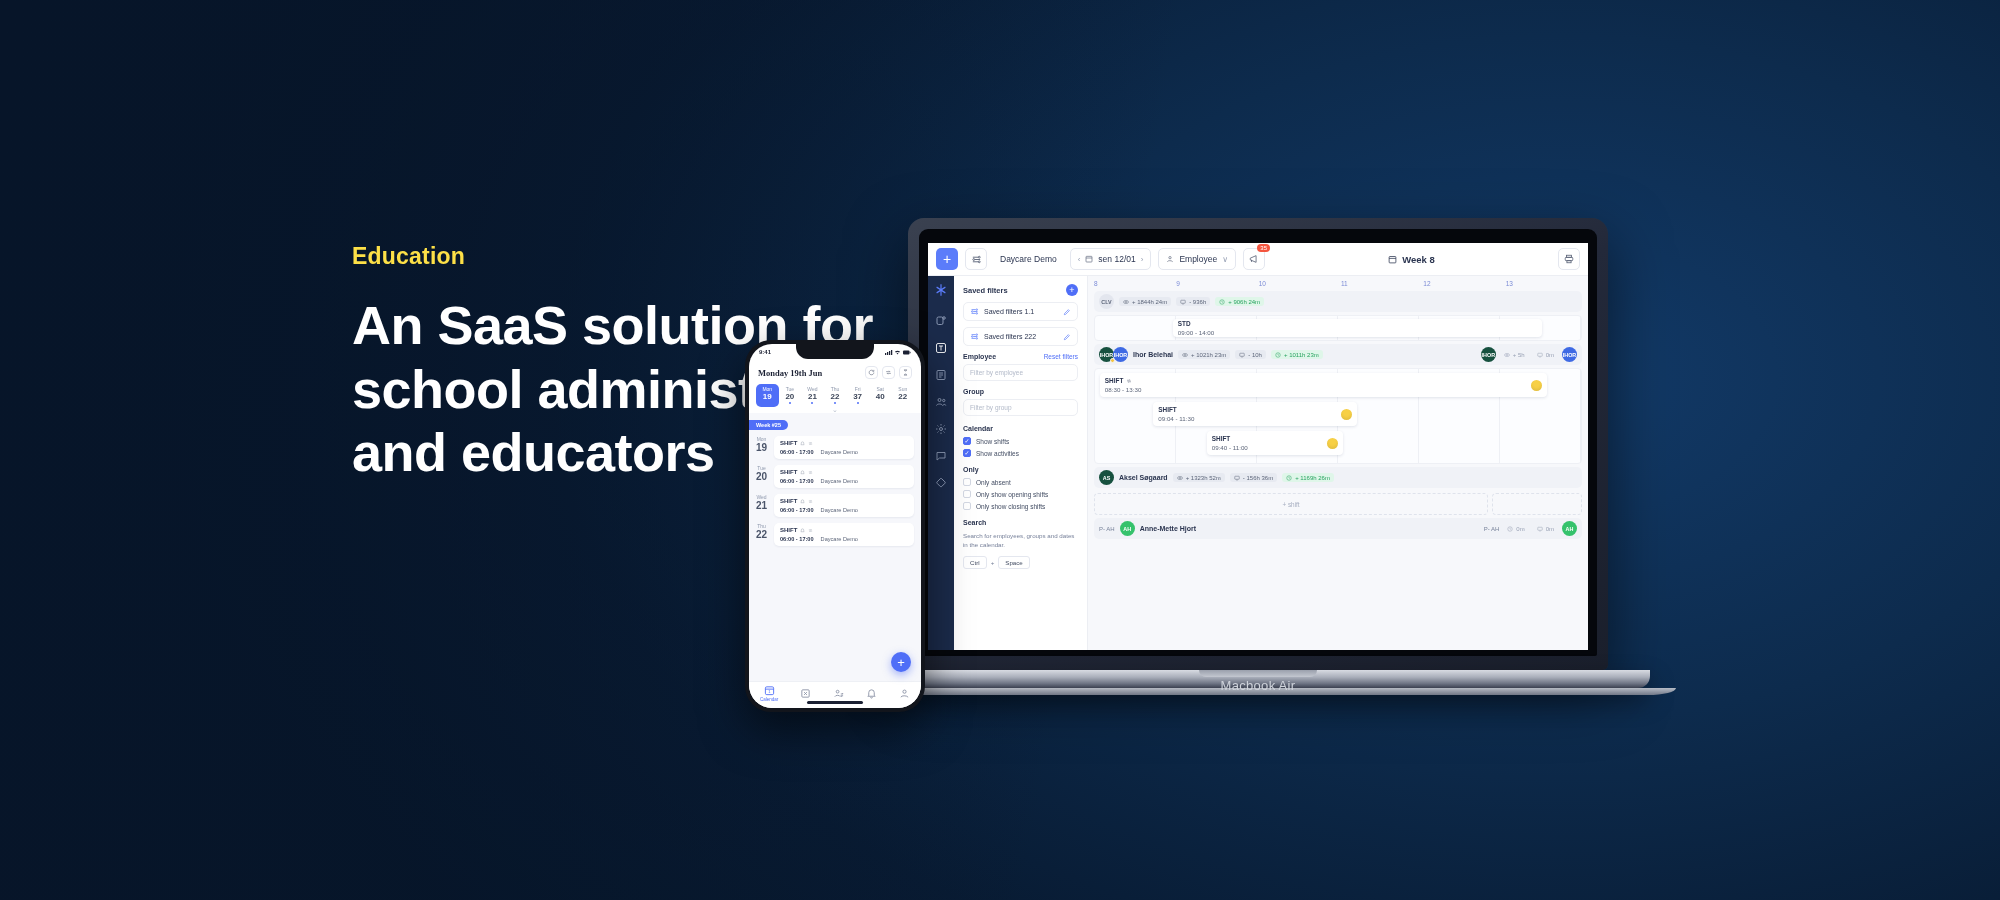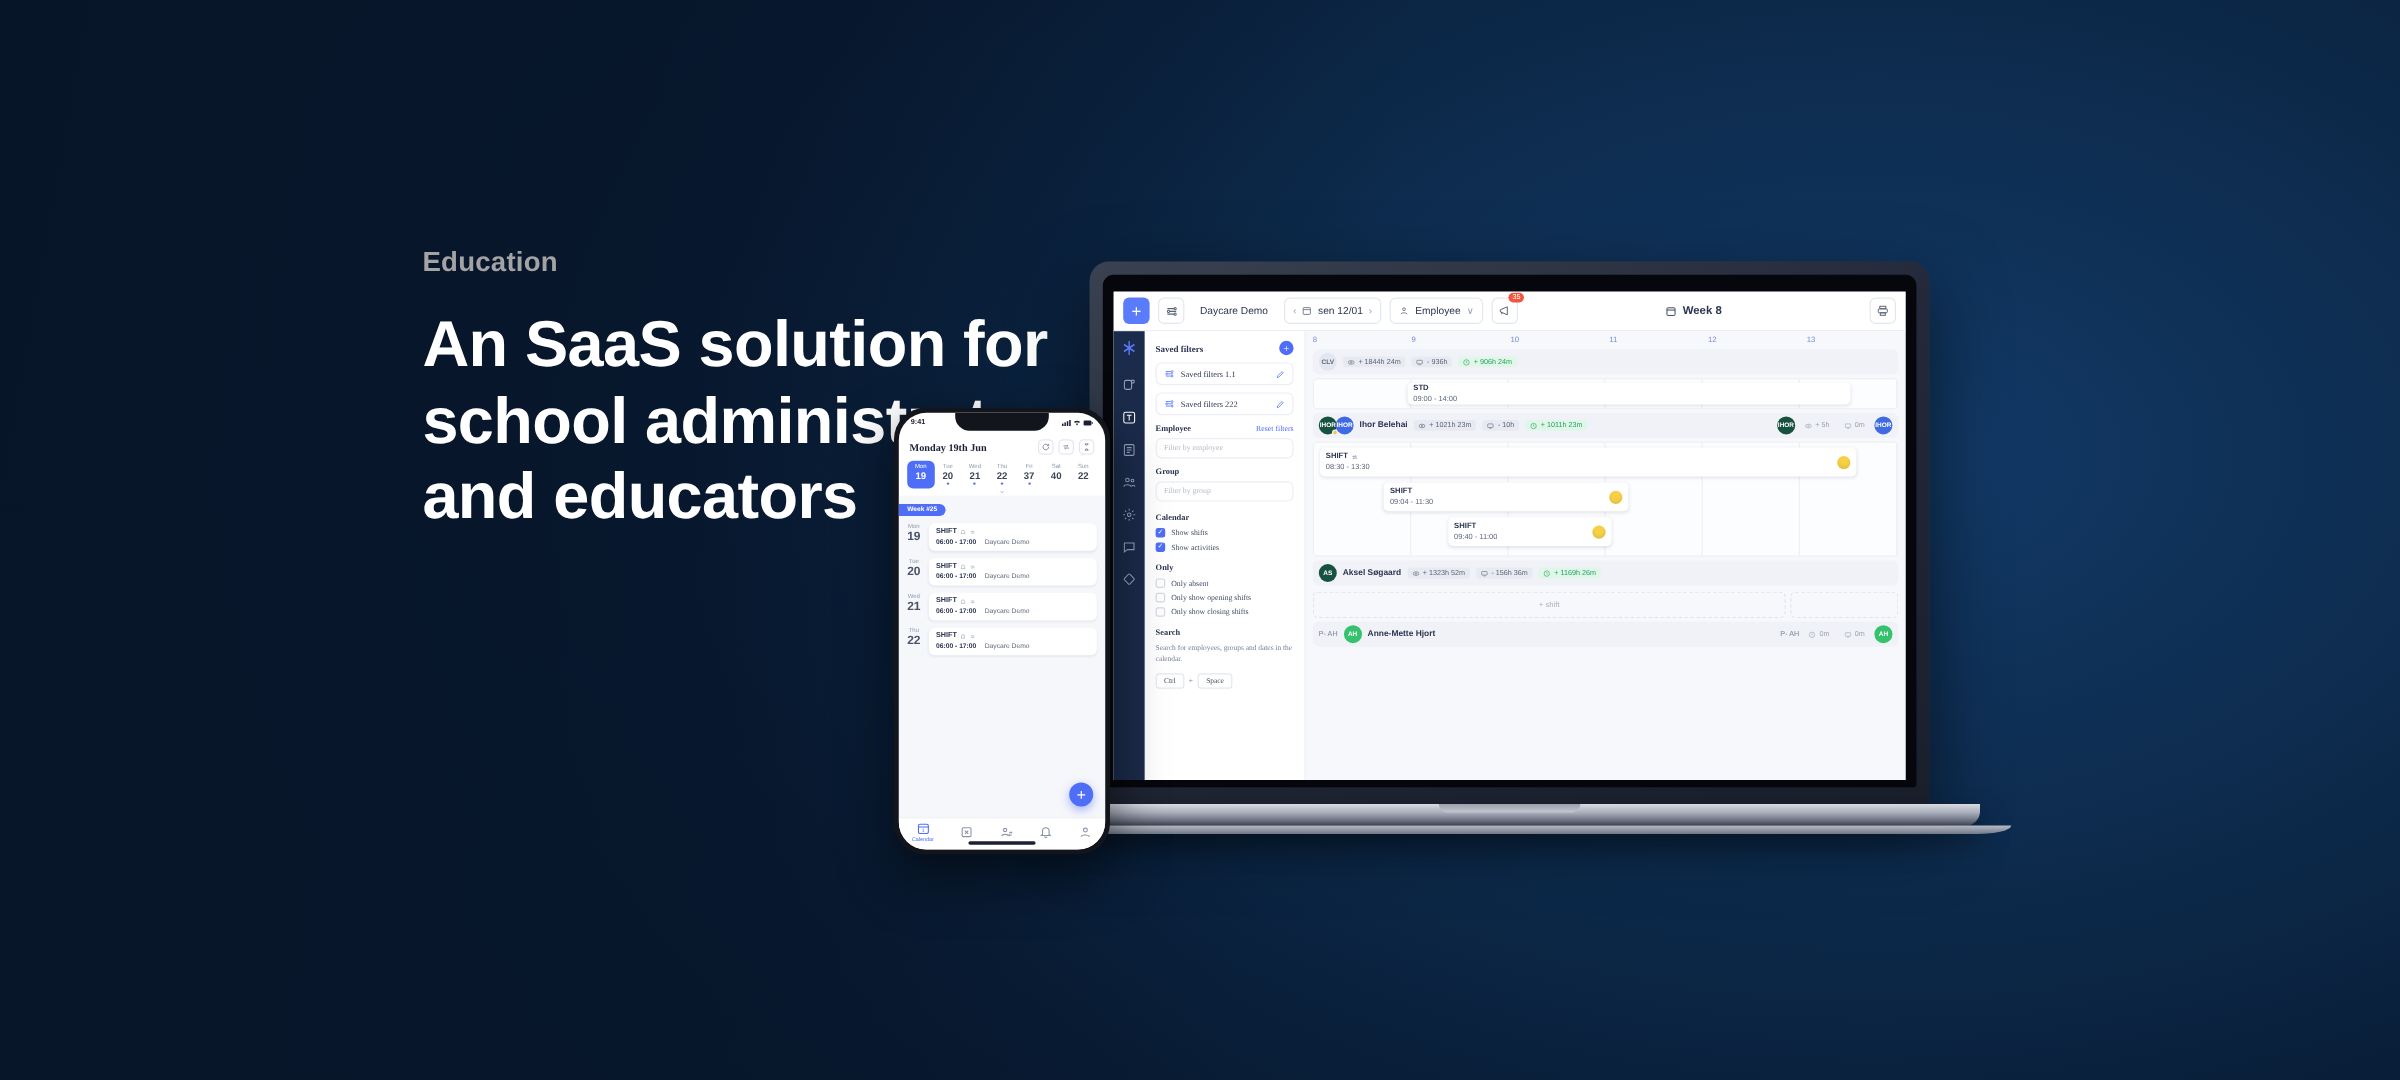--- a/index.html
+++ b/index.html
@@ -16,22 +16,23 @@
       radial-gradient(ellipse 1400px 900px at 78% 42%, #123a68 0%, #0d2b4d 38%, #081b33 72%, #06162a 100%);
   }
   #bg-vignette {
     position: absolute; inset: 0;
     background: linear-gradient(100deg, #071529 0%, rgba(7,21,41,0.55) 28%, rgba(7,21,41,0) 55%);
   }
 
   
   #copy { position: absolute; left: 352px; top: 205px; width: 560px; }
   #eyebrow {
-    color: #a3a3a3; font-size: 23px; font-weight: bold; letter-spacing: .2px;
+    color: #fde047; font-size: 23px; font-weight: bold; letter-spacing: .2px;
     margin-bottom: 24px;
+    margin-top: 38px;
   }
   #headline {
     color: #fff; font-size: 54px; line-height: 1.18; font-weight: bold; letter-spacing: -.5px;
   }
 
   
   #laptop { position: absolute; left: 908px; top: 218px; width: 700px; }
   #laptop-lid {
     width: 700px; height: 452px;
     background: linear-gradient(160deg, #3a4150 0%, #23293a 40%, #1a1f2c 100%);
@@ -105,21 +106,21 @@
   .railnav {
     width: 26px; background: #1b2b4b; flex: 0 0 auto;
     display: flex; flex-direction: column; align-items: center; gap: 13px; padding-top: 7px;
   }
   .rail-logo { color: #5b7cfa; font-size: 14px; line-height: 1; margin-bottom: 4px; }
   .rail-ic { color: #93a0bb; display:flex; align-items:center; justify-content:center; width: 14px; height: 14px;}
   .rail-ic.active { color: #fff; }
 
   .filters {
     width: 134px; background: #fff; flex: 0 0 auto; padding: 8px 9px;
-    border-right: 1px solid #eceef3; overflow: hidden; font-family: Liberation Serif, serif;
+    border-right: 1px solid #eceef3; overflow: hidden;
   }
   .f-head { display: flex; align-items: center; justify-content: space-between; margin-bottom: 6px; }
   .f-title { font-size: 7.5px; font-weight: bold; color: #2b3550; }
   .f-plus {
     width: 12px; height: 12px; border-radius: 50%; background: #4f6ef7; color: #fff;
     font-size: 9px; display: flex; align-items: center; justify-content: center; line-height: 1;
   }
   .f-card {
     border: 1px solid #eceef3; border-radius: 5px; height: 19px; display: flex;
     align-items: center; gap: 5px; padding: 0 6px; margin-bottom: 6px;
@@ -681,20 +682,21 @@
           </div>
 
         </div>
       </div>
     </div>
   </div>
   <div id="laptop-base">
     <div id="laptop-notch"></div>
   </div>
   <div id="laptop-foot"></div>
+  <div id="laptop-label">Macbook Air</div>
 </div>
 
 <div id="phone">
   <div id="phone-body">
     <div id="phone-inner">
       <div id="notch"></div>
 
       <div class="status">
         <span>9:41</span>
         <span>

